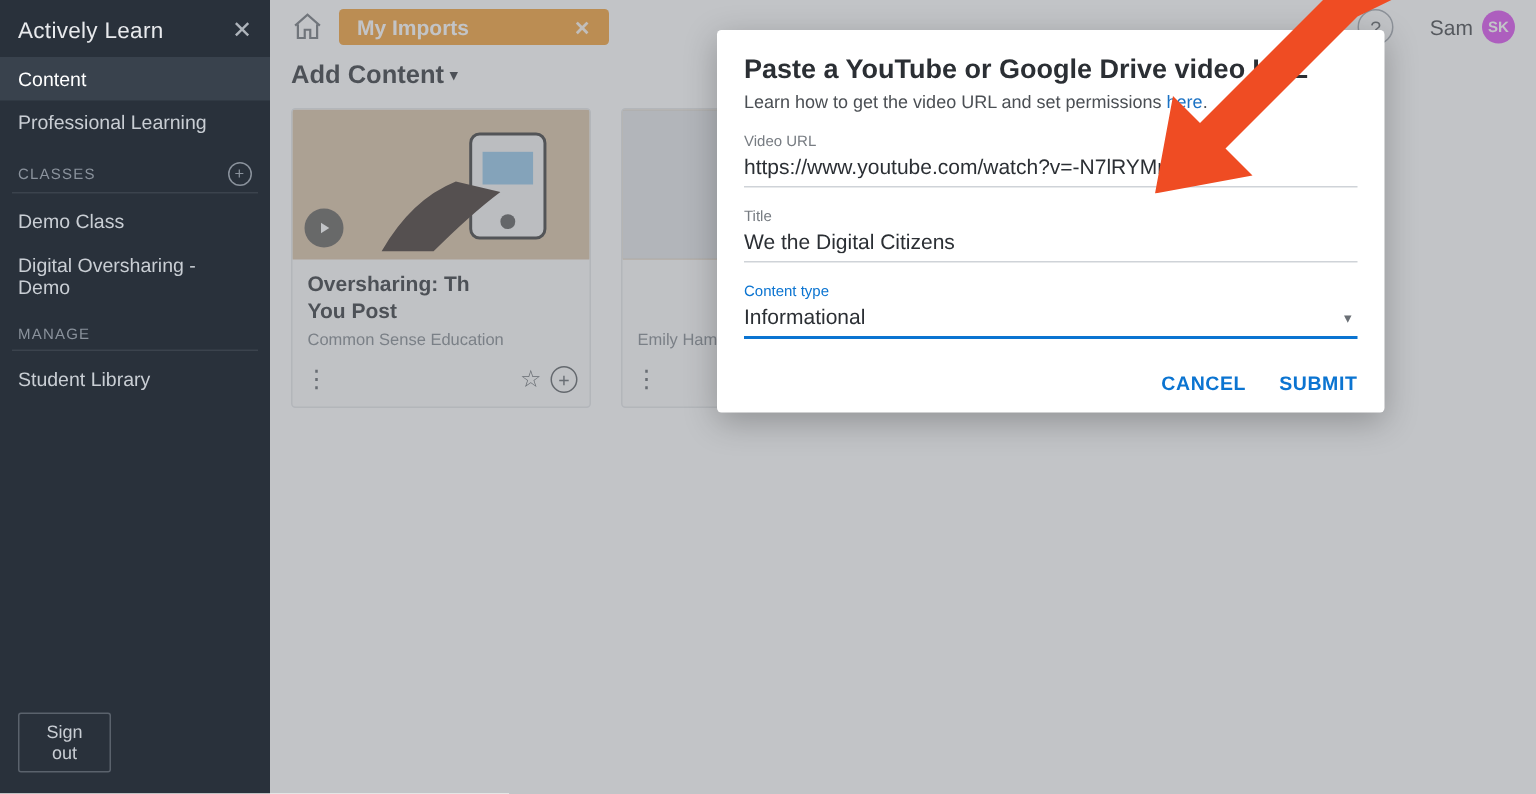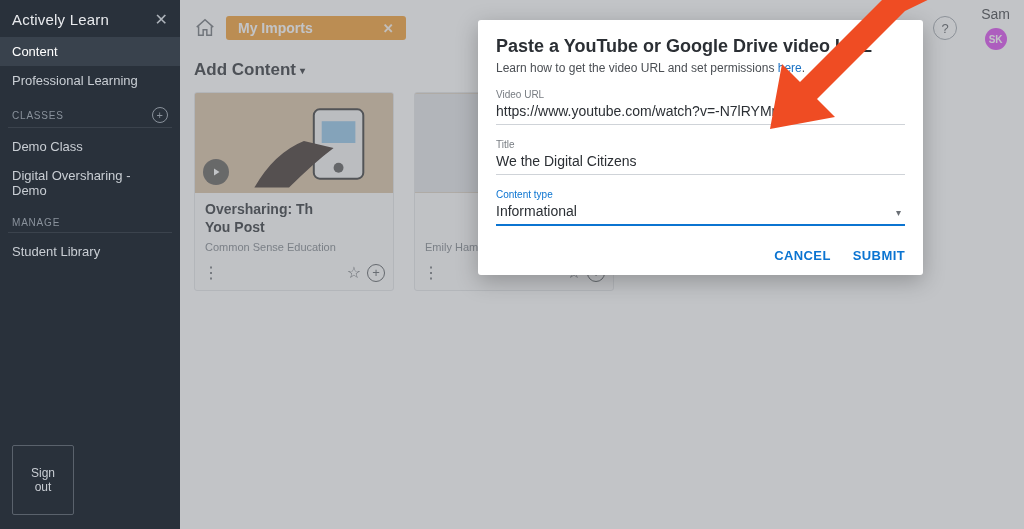--- a/index.html
+++ b/index.html
@@ -9,31 +9,31 @@
   
   .sidebar { width: 180px; background: #29313b; color: #c9ced4; display: flex; flex-direction: column; font-size: 13px; }
   .sidebar-header { display: flex; align-items: center; justify-content: space-between; padding: 10px 12px 8px 12px; }
   .brand { color: #e8eaed; font-size: 15px; font-weight: 500; letter-spacing: .2px; }
   .close-x { color: #aeb4bb; cursor: pointer; font-size: 16px; }
   .nav-item { padding: 7px 12px; cursor: pointer; color: #c9ced4; }
   .nav-item.active { background: #39424d; color: #fff; }
   .section-label { display: flex; align-items: center; justify-content: space-between; padding: 12px 12px 4px 12px; font-size: 10px; letter-spacing: .8px; color: #8a929c; border-bottom: 1px solid #3b434d; margin: 0 8px 4px 8px; padding-left: 4px; padding-right: 4px;}
   .add-circle { width: 16px; height: 16px; border: 1px solid #8a929c; border-radius: 50%; display: inline-flex; align-items: center; justify-content: center; font-size: 11px; line-height: 1; color: #8a929c; }
   .spacer { flex: 1; }
-  .signout { margin: 10px 12px 14px 12px; width: 62px; padding: 20px 10px; border: 1px solid #5a626c; color: #c9ced4; font-size: 12px; background: transparent; border-radius: 2px; cursor: pointer; }
+  .signout { margin: 10px 12px 14px 12px; width: 62px; padding: 5px 10px; border: 1px solid #5a626c; color: #c9ced4; font-size: 12px; background: transparent; border-radius: 2px; cursor: pointer; }
 
   
   .main { flex: 1; position: relative; background: #fff; }
   .topbar { display: flex; align-items: center; padding: 6px 14px; gap: 10px; }
   .home-icon { width: 22px; height: 22px; display: inline-flex; align-items: center; justify-content: center; color: #6b7076; cursor: pointer; }
   .tab-chip { background: #f39b2d; color: #fff; font-weight: 600; font-size: 14px; padding: 4px 12px; border-radius: 3px; display: inline-flex; align-items: center; gap: 70px; cursor: pointer; }
   .tab-chip .x { font-size: 13px; opacity: .9; }
   .topbar-spacer { flex: 1; }
   .help { width: 24px; height: 24px; border-radius: 50%; border: 1px solid #9ea4ab; display: inline-flex; align-items: center; justify-content: center; font-size: 13px; color: #55595e; cursor: pointer; }
-  .user { display: inline-flex; align-items: center; gap: 6px; margin-left: 14px; color: #3a3d41; font-size: 14px; flex-direction: column; }
+  .user { display: inline-flex; align-items: center; gap: 6px; margin-left: 14px; color: #3a3d41; font-size: 14px; }
   .avatar { width: 22px; height: 22px; border-radius: 50%; background: #d946ef; color: #fff; display: inline-flex; align-items: center; justify-content: center; font-size: 10px; font-weight: 600; }
 
   .subhead { padding: 4px 14px 12px 14px; font-size: 17px; font-weight: 600; color: #2b2f34; display: inline-flex; align-items: center; gap: 4px; cursor: pointer; }
   .caret-down { font-size: 10px; }
 
   
   .cards { display: flex; gap: 20px; padding: 0 14px; }
   .card { width: 200px; border: 1px solid #e3e5e8; border-radius: 3px; background: #fbfbfb; overflow: hidden; }
   .thumb { position: relative; width: 100%; height: 100px; background: #d7bfa1; display: flex; align-items: center; justify-content: center; }
   .playbadge { position: absolute; left: 8px; bottom: 8px; width: 26px; height: 26px; border-radius: 50%; background: rgba(70,70,70,.85); display: flex; align-items: center; justify-content: center; }

